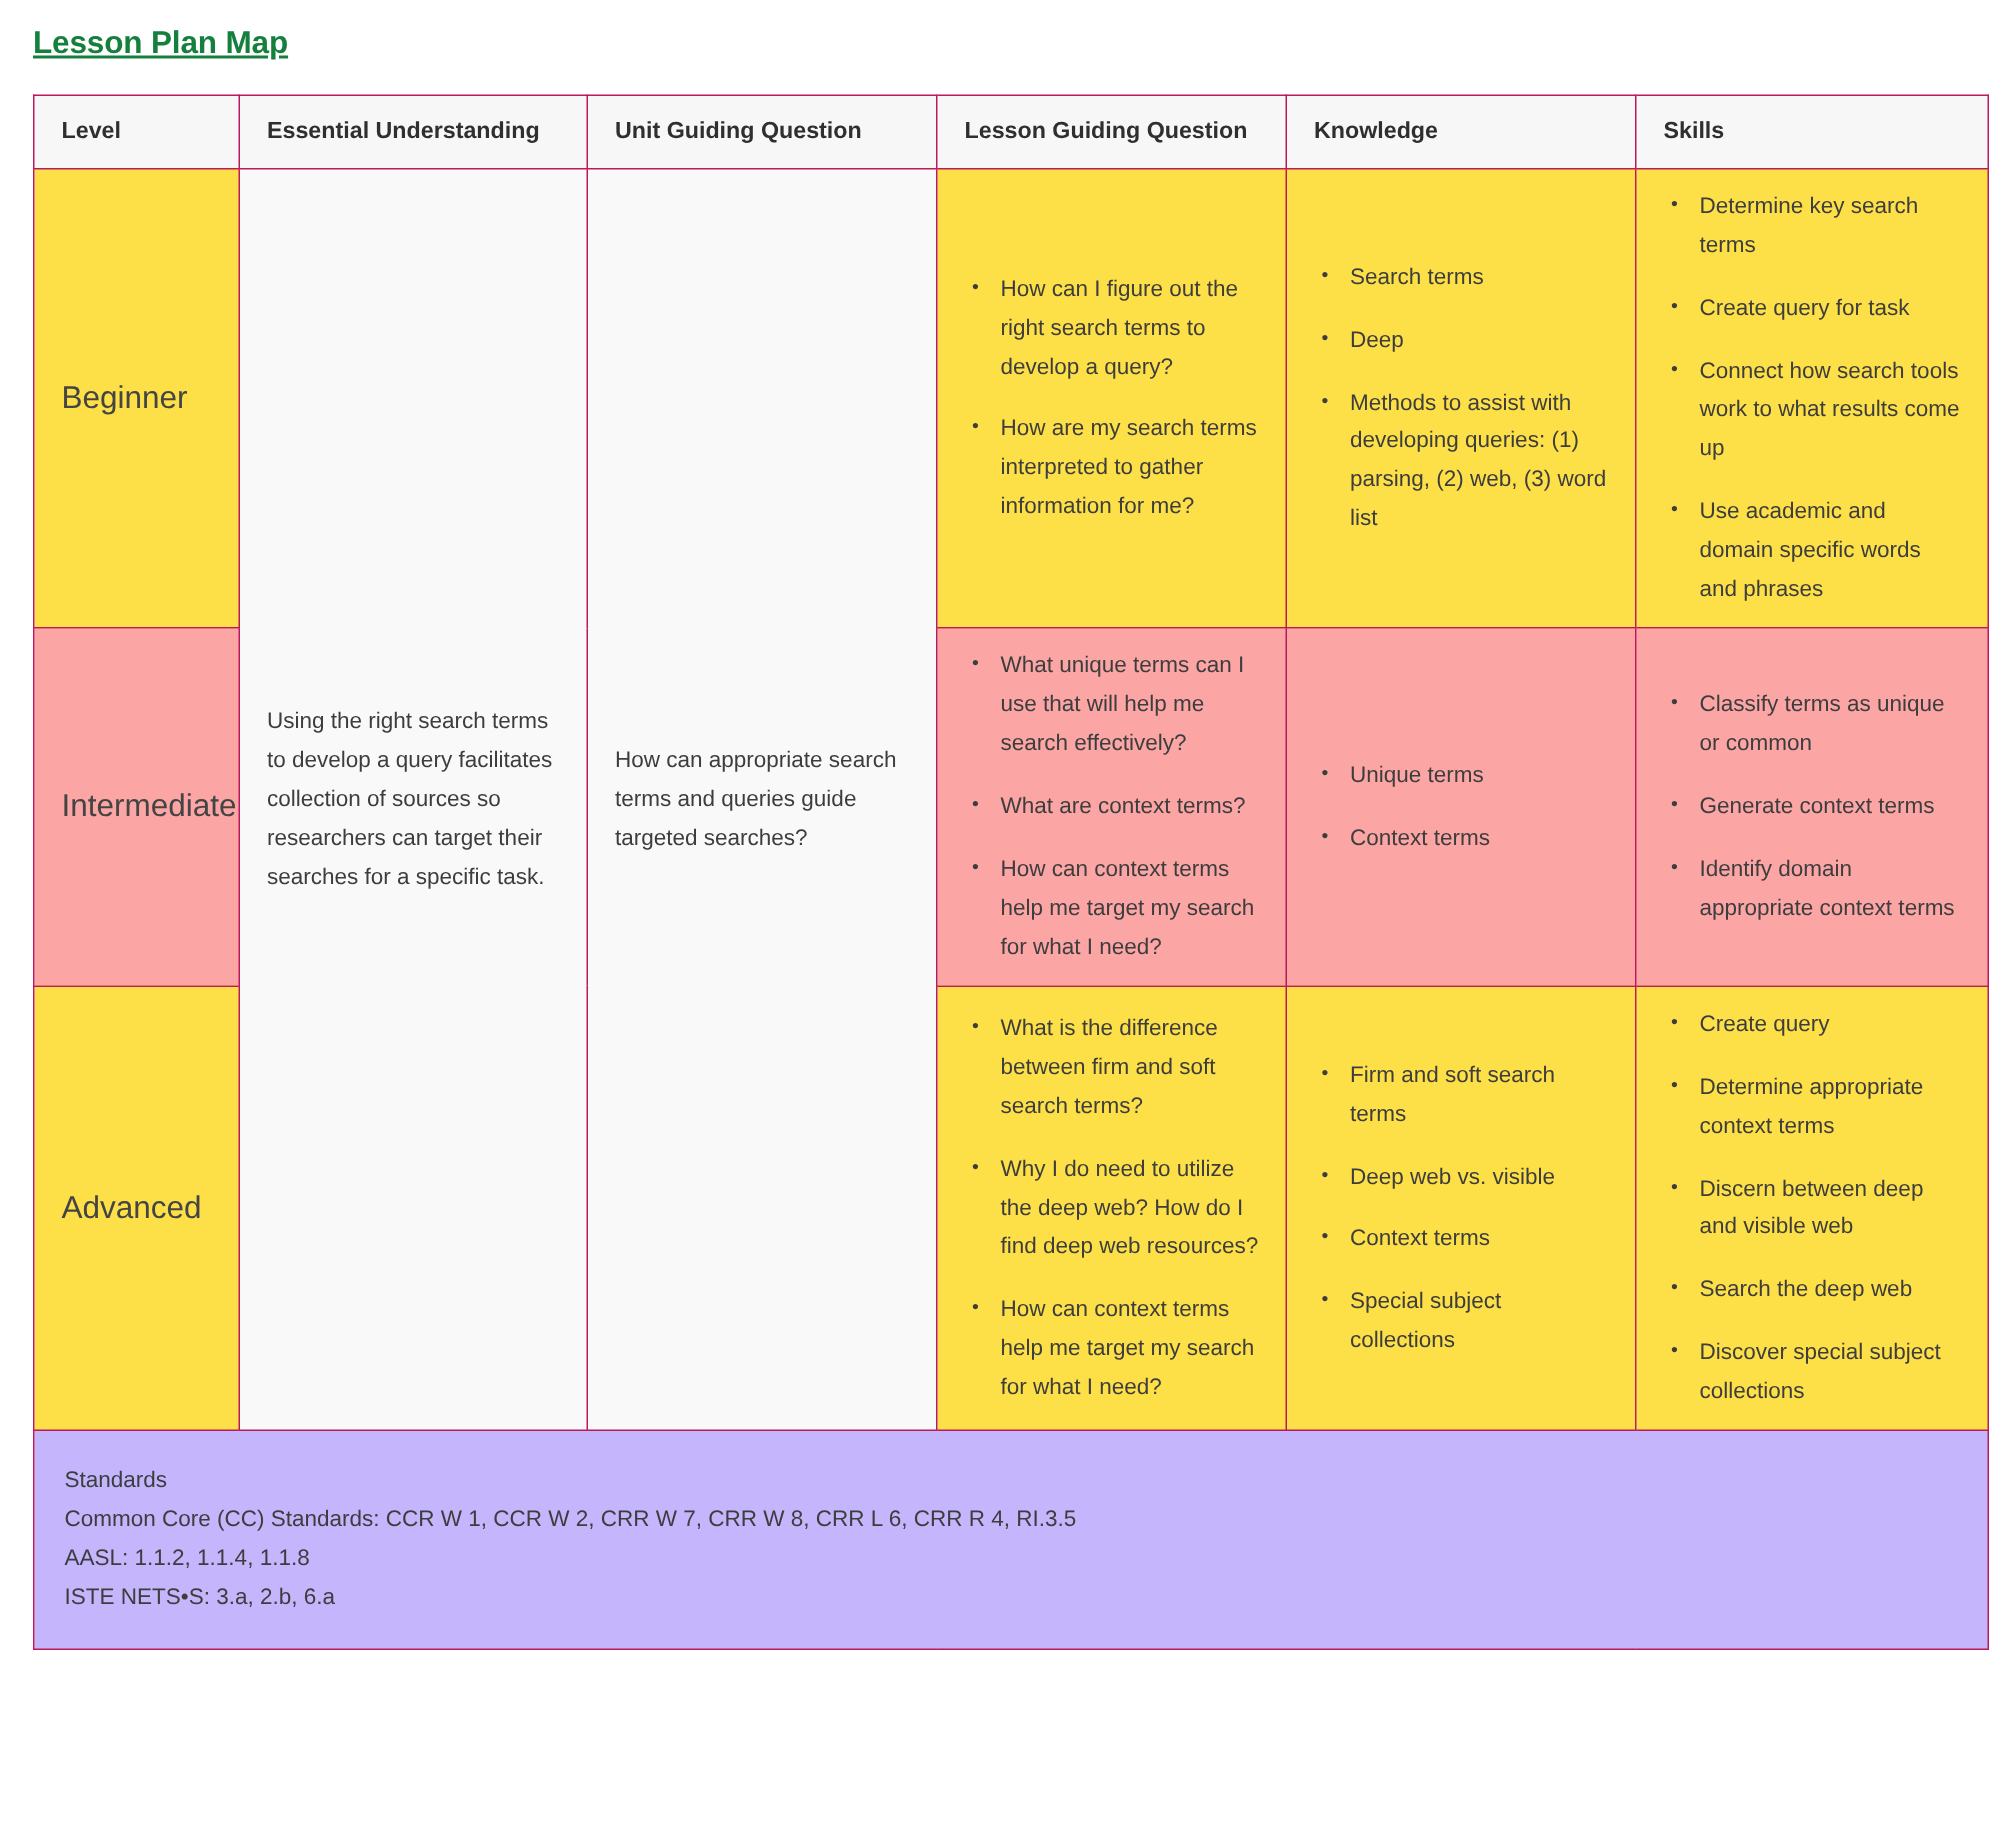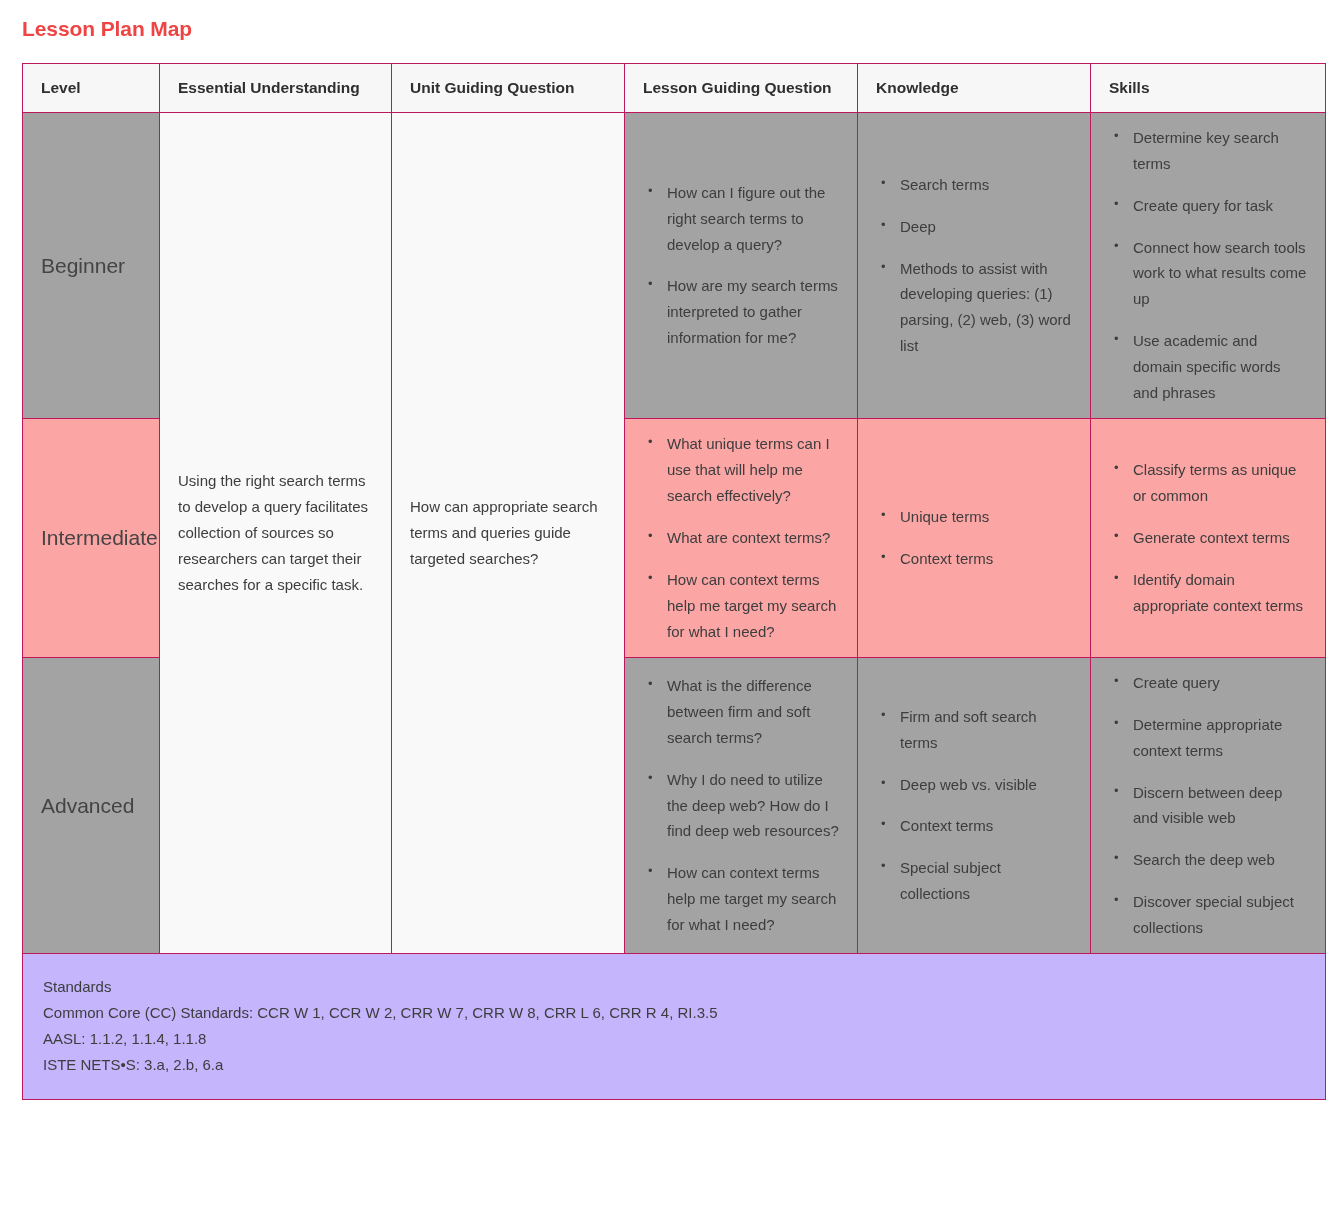--- a/index.html
+++ b/index.html
@@ -15,24 +15,25 @@
     overflow: hidden;
   }
   .page {
     padding: 10px 17px 0 22px;
     box-sizing: border-box;
     width: 1342px;
   }
   .page-title {
     font-size: 21px;
     font-weight: bold;
-    color: #ef4444;
+    color: #15803d;
     letter-spacing: -0.1px;
     margin: 6px 0 0 0;
     line-height: 1.2;
+    text-decoration: underline;
   }
   .lesson-title {
     font-size: 17px;
     font-weight: bold;
     color: #3b3b3b;
     letter-spacing: -0.1px;
     margin: 33px 0 0 0;
     line-height: 1.2;
   }
   .table-wrap {
@@ -65,21 +66,21 @@
     padding-bottom: 16px;
     line-height: 1.52;
   }
   .col-level   { width: 137px; }
   .col-eu      { width: 232px; }
   .col-ugq     { width: 233px; }
   .col-lgq     { width: 233px; }
   .col-know    { width: 233px; }
   .col-skills  { width: 235px; }
 
-  tbody tr.shade > td { background: #a3a3a3; }
+  tbody tr.shade > td { background: #fde047; }
   tbody tr.plain > td { background: #fca5a5; }
   td.merged-cell { background: #f9f9f9 !important; }
 
   td.level-cell {
     font-size: 21px;
     color: #444444;
     line-height: 1.5;
   }
   td.para-cell {
     font-size: 15px;

